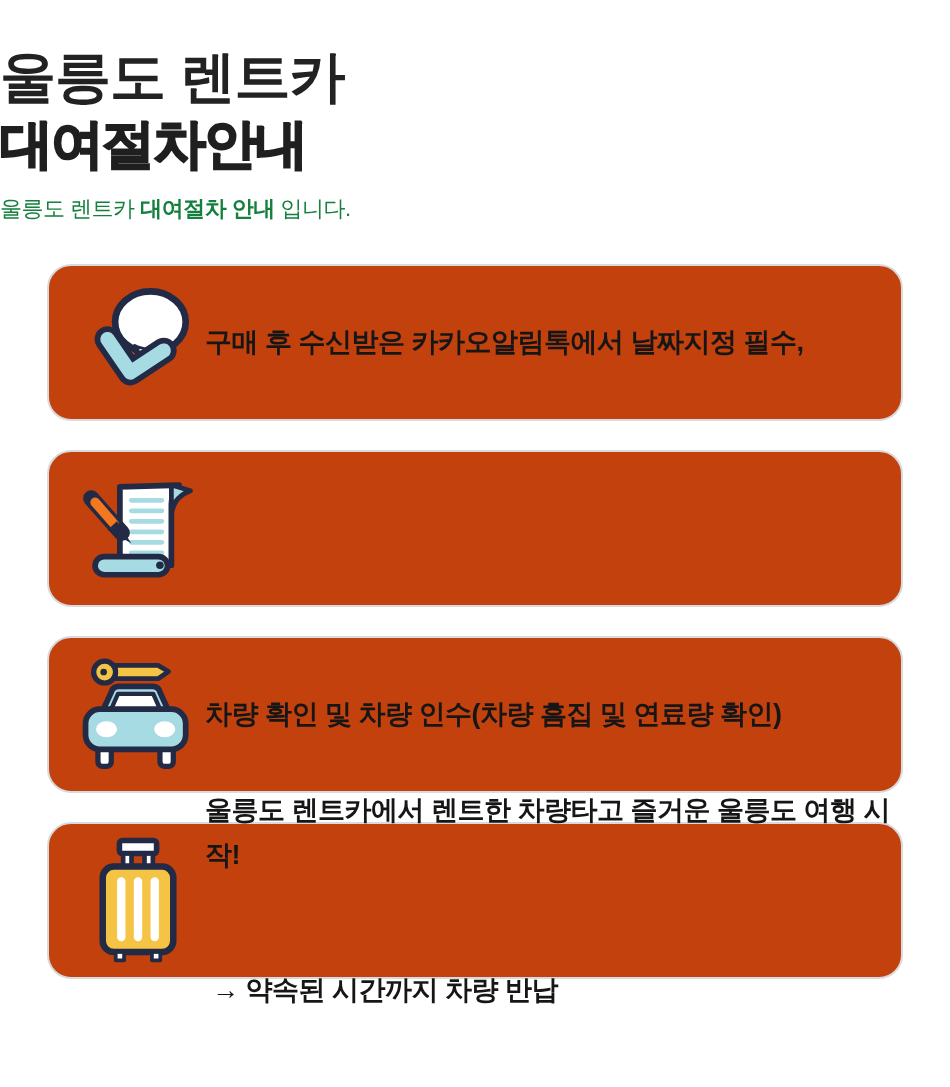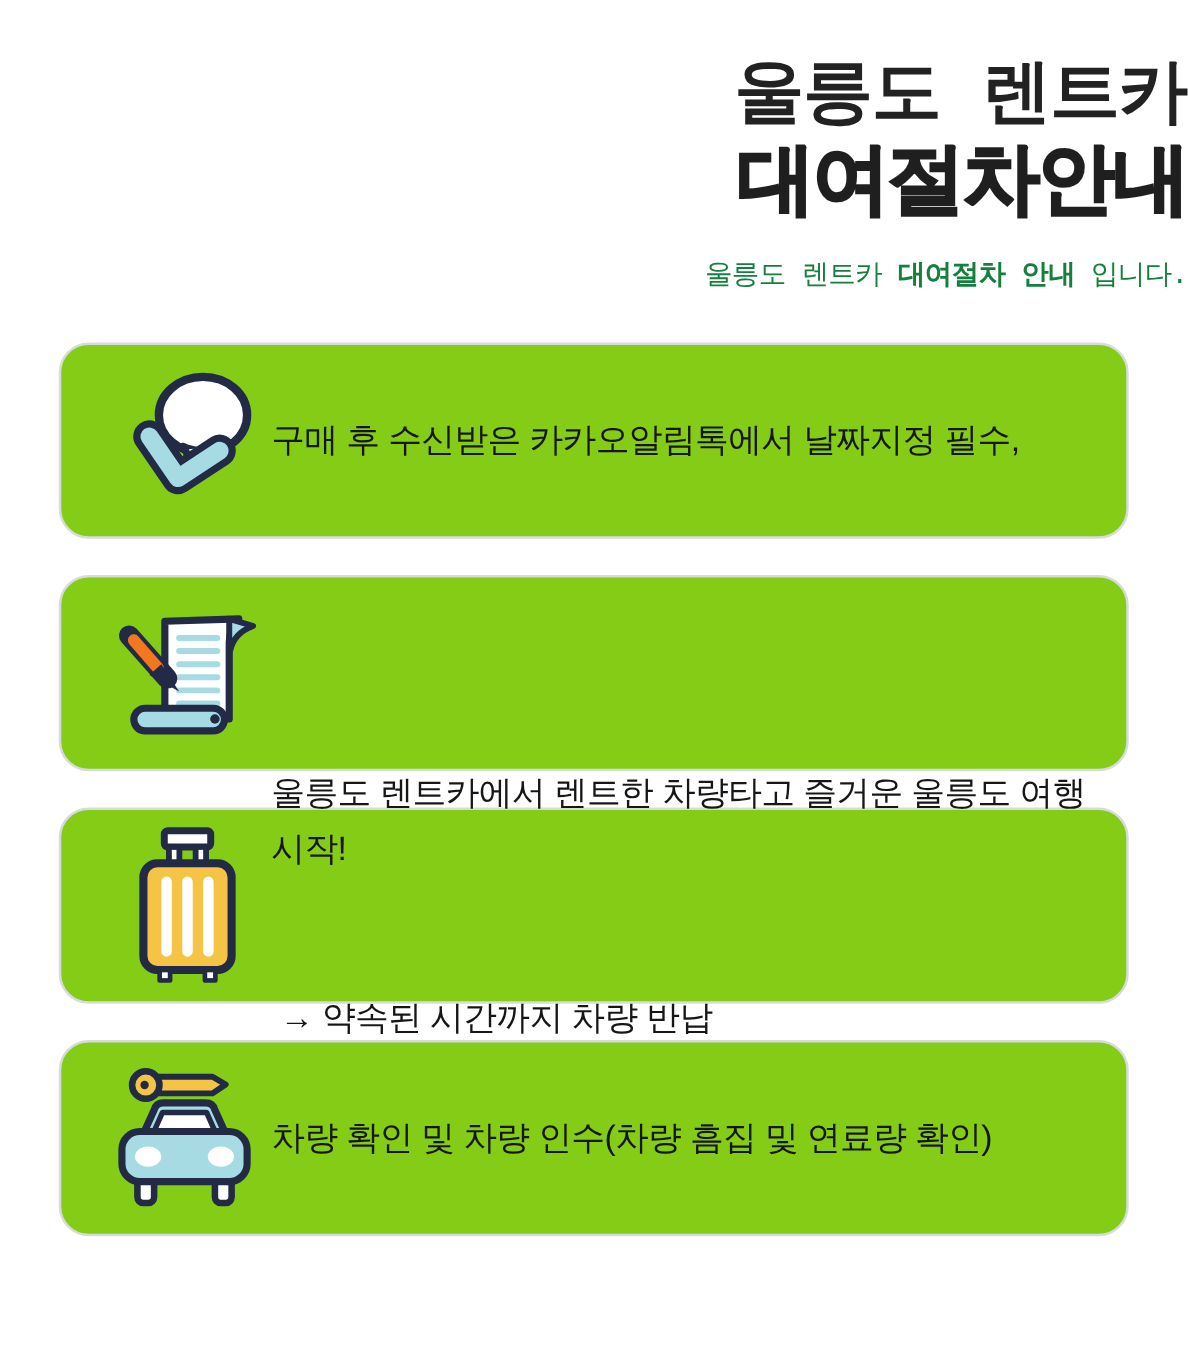--- a/index.html
+++ b/index.html
@@ -6,55 +6,56 @@
   html, body { background: #ffffff; }
   body {
     width: 950px;
     height: 1087px;
     font-family: "Liberation Sans", sans-serif;
     color: #1a1a1a;
     overflow: hidden;
   }
   .page { width: 950px; height: 1087px; padding-top: 46px; }
 
-  .header { text-align: right; font-family: Liberation Mono, monospace; }
+  .header { text-align: left; }
   .title-line1 {
     font-size: 56px;
     font-weight: 700;
     color: #222222;
     letter-spacing: -1px;
     line-height: 1.12;
   }
   .title-line2 {
-    font-size: 62px;
+    font-size: 53px;
     font-weight: 900;
     color: #1f1f1f;
     letter-spacing: -2px;
     line-height: 1.08;
     margin-top: 6px;
     -webkit-text-stroke: 2px #1f1f1f;
   }
   .subtitle {
     margin-top: 22px;
     font-size: 22px;
     color: #15803d;
     letter-spacing: -0.5px;
   }
   .subtitle .bold { font-weight: 700; }
 
   .steps { width: 856px; margin: 40px auto 0; }
   .step {
     height: 157px;
-    background: #84cc16;
+    background: #c2410c;
     border: 2px solid #d8dbde;
     border-radius: 24px;
     display: flex;
     align-items: center;
-    padding-left: 34px;
+    padding-left: 22px;
     margin-bottom: 29px;
+    font-weight: bold;
   }
   .icon-wrap {
     width: 134px;
     height: 140px;
     flex-shrink: 0;
     display: flex;
     align-items: center;
     justify-content: center;
   }
   .step-text {
@@ -110,54 +111,54 @@
           <path d="M20,38 L40,61" fill="none" stroke="#f2771e" stroke-width="10" stroke-linecap="round"></path>
           <polygon points="43,58 33,67 58,81" fill="#222a45"></polygon>
         </svg>
       </div>
       <div class="step-text">
       </div>
     </section>
 
     <section class="step">
       <div class="icon-wrap">
+        <svg viewBox="0 0 130 134" width="124" height="128" aria-hidden="true">
+          <path d="M41,16 L86,16 L97,22.5 L86,30 L41,30 Z" fill="#f6c445" stroke="#222a45" stroke-width="5" stroke-linejoin="round"></path>
+          <circle cx="30" cy="23" r="11.5" fill="#f6c445" stroke="#222a45" stroke-width="5.5"></circle>
+          <circle cx="29" cy="23" r="3.5" fill="#222a45"></circle>
+          <path d="M27,66 L37,44 Q38.5,38 45,38 L80,38 Q86.5,38 88,44 L98,66 Z" fill="#a7dbe4" stroke="#222a45" stroke-width="6" stroke-linejoin="round"></path>
+          <path d="M36,64 L44,46 L81,46 L89,64 Z" fill="#ffffff" stroke="#222a45" stroke-width="4.5" stroke-linejoin="round"></path>
+          <rect x="23" y="100" width="14" height="22" rx="5" fill="#ffffff" stroke="#222a45" stroke-width="5.5"></rect>
+          <rect x="88" y="100" width="14" height="22" rx="5" fill="#ffffff" stroke="#222a45" stroke-width="5.5"></rect>
+          <rect x="10" y="62" width="105" height="42" rx="15" fill="#a7dbe4" stroke="#222a45" stroke-width="6"></rect>
+          <ellipse cx="32" cy="83" rx="11" ry="8.5" fill="#ffffff"></ellipse>
+          <ellipse cx="93" cy="83" rx="11" ry="8.5" fill="#ffffff"></ellipse>
+        </svg>
+      </div>
+      <div class="step-text">
+        <div>차량 확인 및 차량 인수(차량 흠집 및 연료량 확인)</div>
+      </div>
+    </section>
+
+    <section class="step">
+      <div class="icon-wrap">
         <svg viewBox="0 0 120 140" width="112" height="130" aria-hidden="true">
           <rect x="40" y="6" width="40" height="14" rx="3" fill="#ffffff" stroke="#222a45" stroke-width="6"></rect>
           <rect x="44" y="20" width="9" height="20" fill="#ffffff" stroke="#222a45" stroke-width="5"></rect>
           <rect x="67" y="20" width="9" height="20" fill="#ffffff" stroke="#222a45" stroke-width="5"></rect>
           <rect x="22" y="34" width="76" height="92" rx="12" fill="#f6c445" stroke="#222a45" stroke-width="7"></rect>
           <line x1="42" y1="50" x2="42" y2="110" stroke="#ffffff" stroke-width="9" stroke-linecap="round"></line>
           <line x1="60" y1="50" x2="60" y2="110" stroke="#ffffff" stroke-width="9" stroke-linecap="round"></line>
           <line x1="78" y1="50" x2="78" y2="110" stroke="#ffffff" stroke-width="9" stroke-linecap="round"></line>
           <rect x="34" y="124" width="13" height="13" rx="2" fill="#222a45"></rect>
           <rect x="73" y="124" width="13" height="13" rx="2" fill="#222a45"></rect>
           <rect x="38" y="128" width="5" height="5" fill="#ffffff"></rect>
           <rect x="77" y="128" width="5" height="5" fill="#ffffff"></rect>
         </svg>
       </div>
       <div class="step-text">
         <div>울릉도 렌트카에서 렌트한 차량타고 즐거운 울릉도 여행 시작!</div>
         <div> → 약속된 시간까지 차량 반납</div>
       </div>
     </section>
 
-    <section class="step">
-      <div class="icon-wrap">
-        <svg viewBox="0 0 130 134" width="124" height="128" aria-hidden="true">
-          <path d="M41,16 L86,16 L97,22.5 L86,30 L41,30 Z" fill="#f6c445" stroke="#222a45" stroke-width="5" stroke-linejoin="round"></path>
-          <circle cx="30" cy="23" r="11.5" fill="#f6c445" stroke="#222a45" stroke-width="5.5"></circle>
-          <circle cx="29" cy="23" r="3.5" fill="#222a45"></circle>
-          <path d="M27,66 L37,44 Q38.5,38 45,38 L80,38 Q86.5,38 88,44 L98,66 Z" fill="#a7dbe4" stroke="#222a45" stroke-width="6" stroke-linejoin="round"></path>
-          <path d="M36,64 L44,46 L81,46 L89,64 Z" fill="#ffffff" stroke="#222a45" stroke-width="4.5" stroke-linejoin="round"></path>
-          <rect x="23" y="100" width="14" height="22" rx="5" fill="#ffffff" stroke="#222a45" stroke-width="5.5"></rect>
-          <rect x="88" y="100" width="14" height="22" rx="5" fill="#ffffff" stroke="#222a45" stroke-width="5.5"></rect>
-          <rect x="10" y="62" width="105" height="42" rx="15" fill="#a7dbe4" stroke="#222a45" stroke-width="6"></rect>
-          <ellipse cx="32" cy="83" rx="11" ry="8.5" fill="#ffffff"></ellipse>
-          <ellipse cx="93" cy="83" rx="11" ry="8.5" fill="#ffffff"></ellipse>
-        </svg>
-      </div>
-      <div class="step-text">
-        <div>차량 확인 및 차량 인수(차량 흠집 및 연료량 확인)</div>
-      </div>
-    </section>
-
   </div>
 </div>
 
 </body></html>

